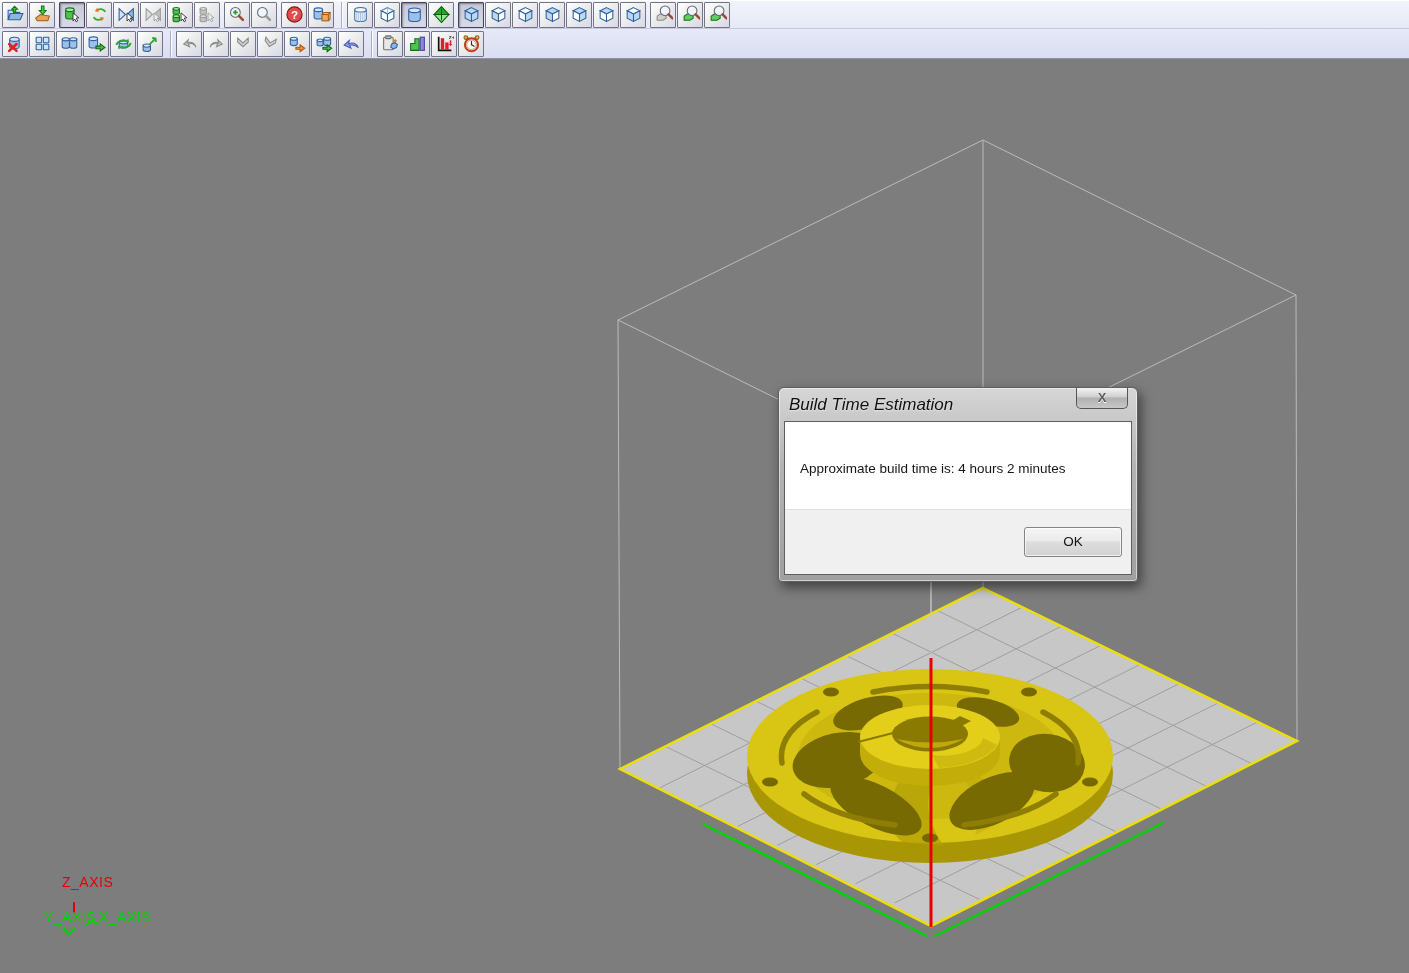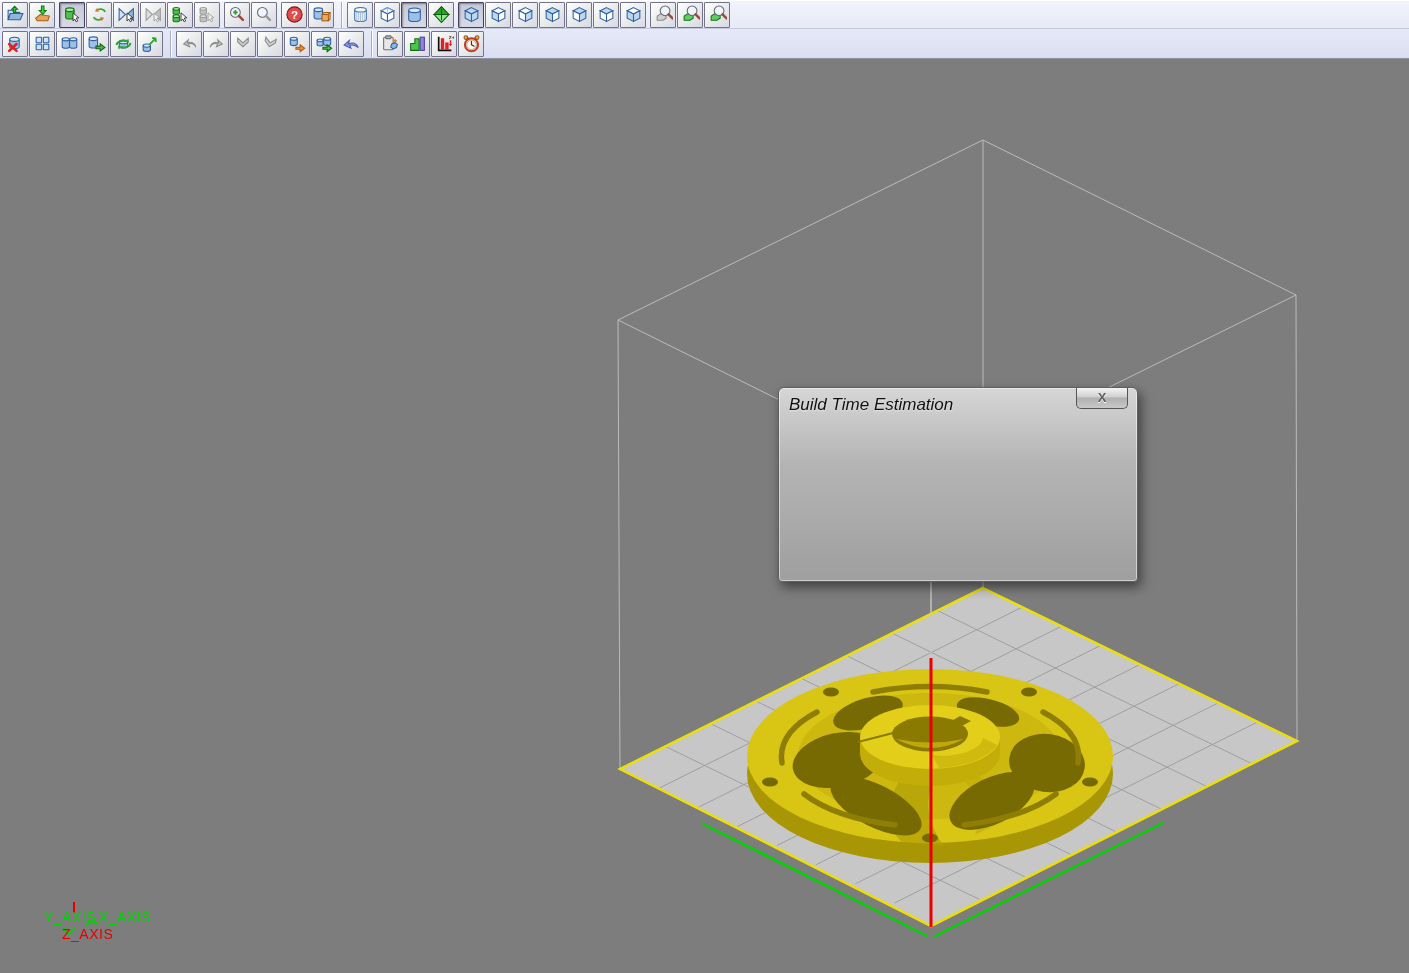--- a/index.html
+++ b/index.html
@@ -30,21 +30,21 @@
   }
   .tb-btn svg{display:block;}
   .tb-sep{
     width:0;height:26px;margin:0 4px 0 3px;
     border-left:1px solid #a9adc2;border-right:1px solid #fdfdff;
   }
   
   #scene{position:absolute;left:0;top:0;z-index:1;}
   
   .axis-label{position:absolute;z-index:3;font-size:14px;letter-spacing:.5px;}
-  #z-axis-label{left:62px;top:926px;color:var(--c-axis-z,#ff0000);}
+  #z-axis-label{left:62px;top:874px;color:var(--c-axis-z,#ff0000);}
   #y-axis-label{left:44px;top:909px;color:var(--c-axis-xy,#00e400);}
   #x-axis-label{left:99px;top:909px;color:var(--c-axis-xy,#00e400);text-align:right;}
   
   .dialog{
     position:absolute;left:778px;top:387px;width:358px;height:193px;z-index:20;
     background:linear-gradient(#d6d6d6,#b4b4b4 40%,#9f9f9f);
     border:1px solid #5f5f5f;border-radius:6px 6px 4px 4px;
     box-shadow:3px 5px 12px rgba(0,0,0,.5), inset 0 0 0 1px rgba(255,255,255,.5);
   }
   .dialog-title{
@@ -505,13 +505,19 @@
     </div>
 </div>
 
 <div class="axis-label" id="z-axis-label">Z_AXIS</div>
 <div class="axis-label" id="y-axis-label">Y_AXIS</div>
 <div class="axis-label" id="x-axis-label">X_AXIS</div>
 
 <div class="dialog">
   <div class="dialog-title">Build Time Estimation</div>
   <div class="dialog-close">X</div>
+  <div class="dialog-inner">
+    <div class="dialog-msg">Approximate build time is: 4 hours 2 minutes</div>
+    <div class="dialog-footer">
+      <div class="ok-btn">OK</div>
+    </div>
+  </div>
 </div>
 
 </body></html>

